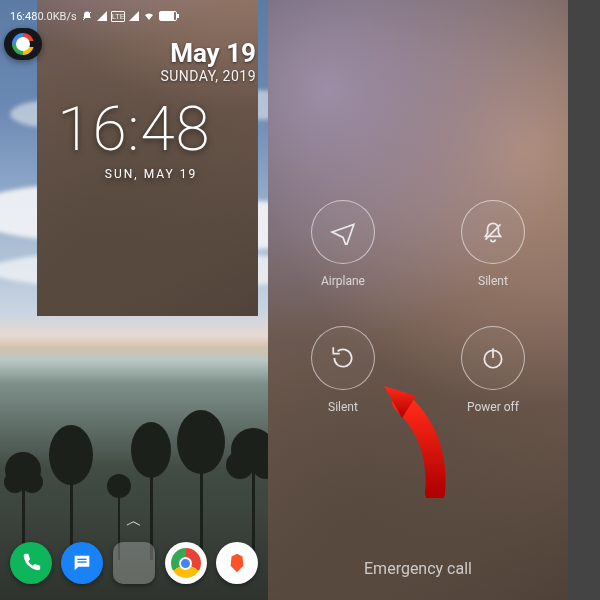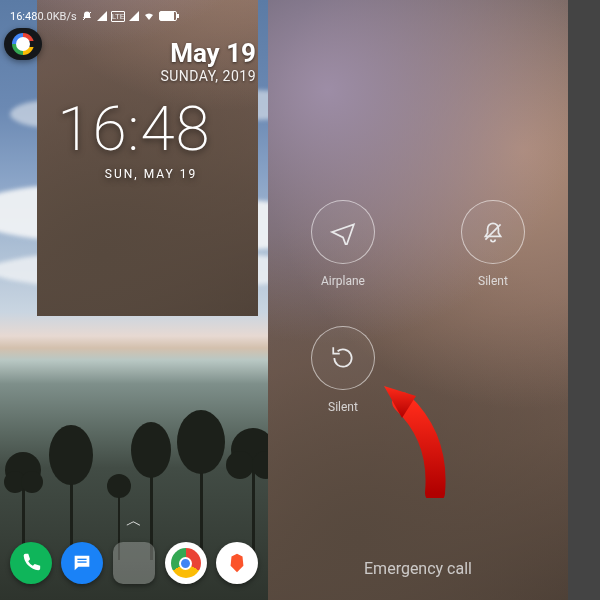--- a/index.html
+++ b/index.html
@@ -214,20 +214,29 @@
     <div class="opt">
       <div class="circle">
         <svg viewBox="0 0 24 24">
             <path d="M4 12a8 8 0 1 0 3-6.2"></path>
             <polyline points="3,2 3,8 9,8" fill="none"></polyline>
           </svg>
       </div>
       <div class="lbl">Silent</div>
     </div>
 
+    <div class="opt">
+      <div class="circle">
+        <svg viewBox="0 0 24 24">
+            <circle cx="12" cy="13" r="8"></circle>
+            <line x1="12" y1="3" x2="12" y2="12"></line>
+          </svg>
+      </div>
+      <div class="lbl">Power off</div>
+    </div>
 
   </div>
 
   <svg class="arrow" viewBox="0 0 80 120">
     <defs>
       <linearGradient id="ag" x1="0" y1="0" x2="0" y2="1">
         <stop offset="0" stop-color="#ff2b1a"></stop>
           <stop offset="1" stop-color="#b00000"></stop>
       </linearGradient>
     </defs>

